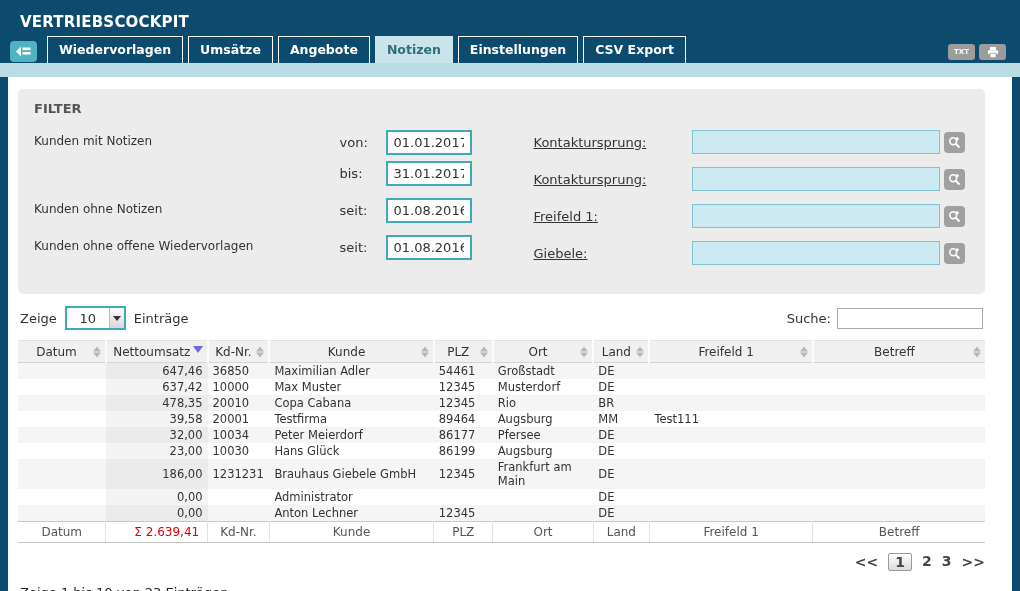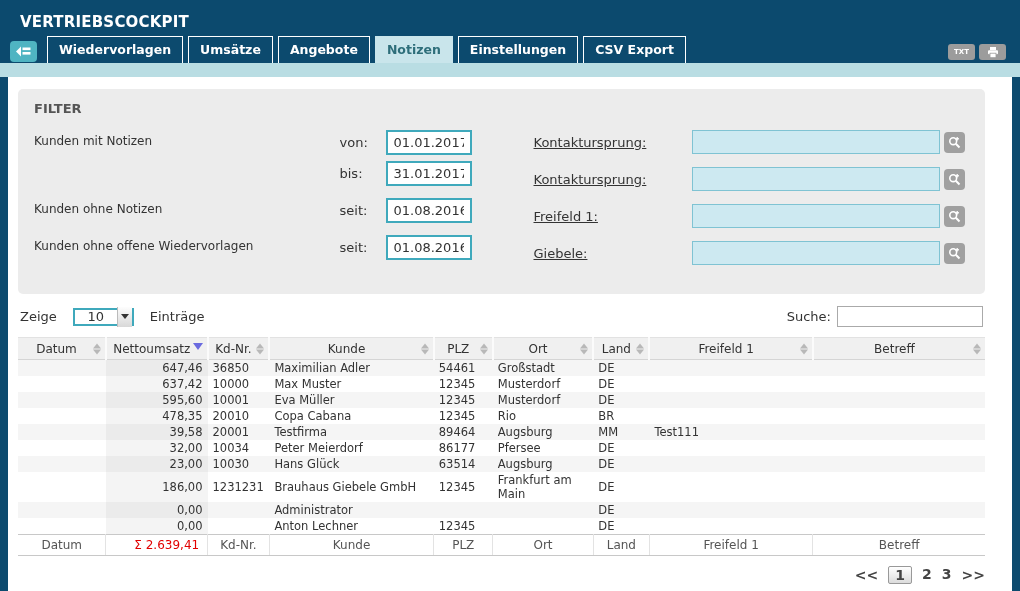--- a/index.html
+++ b/index.html
@@ -46,21 +46,21 @@
   .fr-row { display:flex; align-items:center; margin-bottom:13px; }
   .fr-label { width:158px; font-size:13px; color:#333; }
   .blue-input { flex:1; height:24px; background:#CDE9F1; border:1px solid #7FC3D3; font-size:13px;
     font-family:inherit; color:#333; padding:0 6px; }
   .lookup-btn { width:21px; height:21px; background:#A0A0A0; border-radius:4px; margin-left:4px;
     display:flex; align-items:center; justify-content:center; cursor:pointer; flex:none; }
 
   
   .list-controls { display:flex; align-items:center; margin:12px 2px 10px; font-size:13px; }
   .page-size-select { display:flex; align-items:center; border:2px solid #3FA9BC; background:#fff;
-    height:18px; margin:0 16px; cursor:pointer; }
+    height:24px; margin:0 8px; cursor:pointer; }
   .page-size-value { width:42px; text-align:center; font-size:13px; }
   .select-arrow { width:15px; height:20px; background:linear-gradient(#fdfdfd,#d8d8d8); border-left:1px solid #bbb;
     display:flex; align-items:center; justify-content:center; }
   .select-arrow::after { content:""; border:4px solid transparent; border-top:5px solid #333; margin-top:4px; }
   .lc-spacer { flex:1; }
   .search-label { margin-right:6px; }
   .search-input { width:146px; height:21px; border:1px solid #aaa; font-size:13px; font-family:inherit; padding:0 4px; }
 
   
   table { width:100%; border-collapse:collapse; table-layout:fixed; font-size:11.5px; }
@@ -301,31 +301,20 @@
             <td>10000</td>
             <td>Max Muster</td>
             <td>12345</td>
             <td>Musterdorf</td>
             <td>DE</td>
             <td></td>
             <td></td>
           </tr>
           <tr>
             <td></td>
-            <td class="num sorted">595,60</td>
-            <td>10001</td>
-            <td>Eva Müller</td>
-            <td>12345</td>
-            <td>Musterdorf</td>
-            <td>DE</td>
-            <td></td>
-            <td></td>
-          </tr>
-          <tr>
-            <td></td>
             <td class="num sorted">478,35</td>
             <td>20010</td>
             <td>Copa Cabana</td>
             <td>12345</td>
             <td>Rio</td>
             <td>BR</td>
             <td></td>
             <td></td>
           </tr>
           <tr>
@@ -348,21 +337,21 @@
             <td>Pfersee</td>
             <td>DE</td>
             <td></td>
             <td></td>
           </tr>
           <tr>
             <td></td>
             <td class="num sorted">23,00</td>
             <td>10030</td>
             <td>Hans Glück</td>
-            <td>63514</td>
+            <td>86199</td>
             <td>Augsburg</td>
             <td>DE</td>
             <td></td>
             <td></td>
           </tr>
           <tr>
             <td></td>
             <td class="num sorted">186,00</td>
             <td>1231231</td>
             <td>Brauhaus Giebele GmbH</td>

